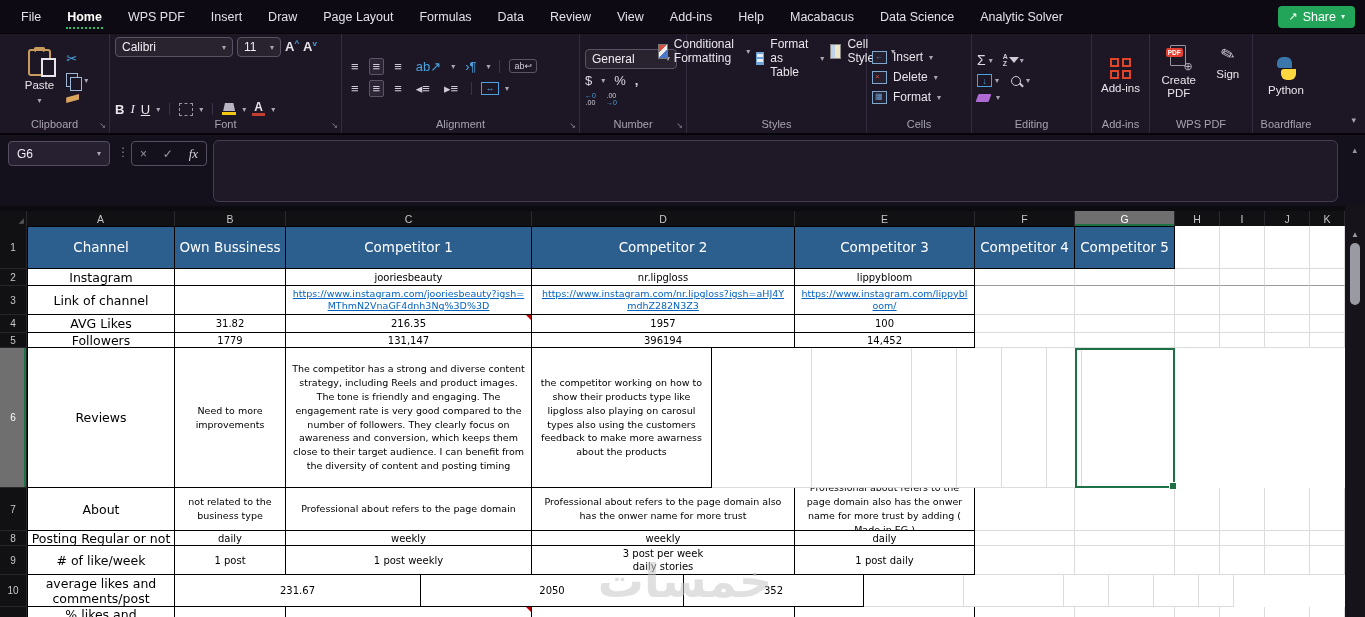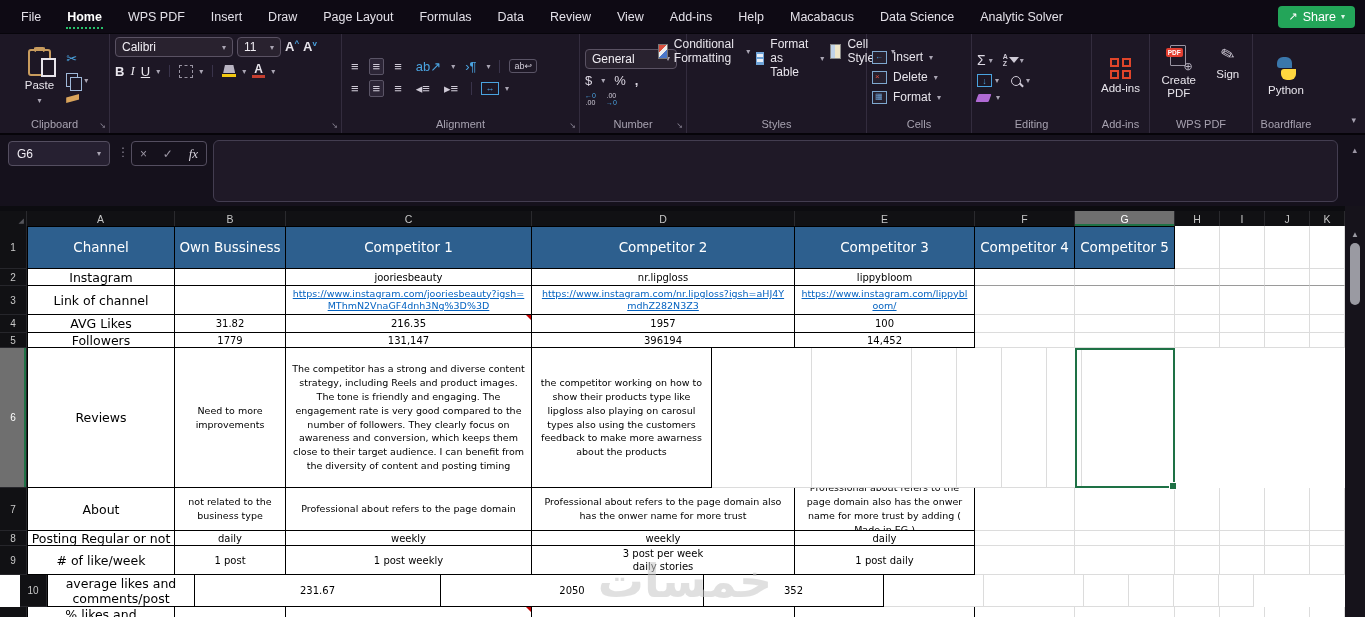--- a/index.html
+++ b/index.html
@@ -121,21 +121,21 @@
   .corner-tri{position:absolute;right:2px;bottom:1px;font-size:7px;color:#56565c;}
   .row{display:flex;width:1345px;}
   .rh{width:27px;flex:0 0 27px;background:#111114;color:#c9c9c9;font-size:10px;display:flex;align-items:center;justify-content:center;
       border-bottom:1px solid #26262b;border-right:1px solid #26262b;box-sizing:border-box;}
   .rh.sel{background:#6f6f6f;color:#fff;box-shadow:inset -2px 0 0 #1e7145;}
   .ca{width:148px;flex:0 0 148px;}.cb{width:111px;flex:0 0 111px;}.cc{width:246px;flex:0 0 246px;}
   .cd{width:263px;flex:0 0 263px;}.ce{width:180px;flex:0 0 180px;}.cf{width:100px;flex:0 0 100px;}
   .cg{width:100px;flex:0 0 100px;}.ch{width:45px;flex:0 0 45px;}.ci{width:45px;flex:0 0 45px;}
   .cj{width:45px;flex:0 0 45px;}.ck{width:35px;flex:0 0 35px;}
   .hr1{height:43px;}.hr2{height:17px;}.hr3{height:29px;}.hr4{height:18px;}.hr5{height:15px;}.hr6{height:140px;}
-  .hr7{height:43px;}.hr8{height:15px;}.hr9{height:29px;}.hr10{height:32px;padding-left:20px;}.hr11{height:12px;}
+  .hr7{height:43px;}.hr8{height:15px;}.hr9{height:29px;}.hr10{height:32px;}.hr11{height:12px;}
   .t{border-right:1px solid #000;border-bottom:1px solid #000;background:#fff;display:flex;align-items:center;justify-content:center;
      text-align:center;box-sizing:border-box;overflow:hidden;position:relative;font-family:"DejaVu Sans",sans-serif;color:#000;}
   .t.first{border-left:1px solid #000;}
   .hr1 .t{border-top:1px solid #000;}
   .hdr{background:#2d5f8e;color:#fff;font-size:13.5px;line-height:1.3;}
   .g{border-right:1px solid #dcdcdc;border-bottom:1px solid #dcdcdc;background:#fff;box-sizing:border-box;}
   .g.grayline{border-bottom:1px solid #9a9a9a;}
   .lbl{font-size:12.5px;line-height:1.2;}
   .val{font-size:10px;}
   .para{font-size:9.5px;line-height:1.45;padding:2px 5px;white-space:pre-line;}
@@ -196,21 +196,21 @@
             <span class="chev">▾</span>
           </span>
           <span class="painter"></span>
         </div>
       </div>
       <div class="glabel">Clipboard</div>
       <span class="launch">↘</span>
     </div>
 
     <div class="grp" style="width:232px;">
-      <div class="gbody" style="flex-direction:column;align-items:stretch;justify-content:flex-start;gap:6px;">
+      <div class="gbody" style="flex-direction:column;align-items:stretch;justify-content:space-between;gap:17px;">
         <div style="display:flex;gap:4px;align-items:center;">
           <div class="combo" style="width:118px;">
             <span>Calibri</span>
             <span class="chev">▾</span>
           </div>
           <div class="combo" style="width:44px;">
             <span>11</span>
             <span class="chev">▾</span>
           </div>
           <span class="grow-a"><span>A</span><sup>^</sup></span>
@@ -230,20 +230,21 @@
             <span class="ybar"></span>
           </span>
           <span class="chev">▾</span>
           <span class="fontcolwrap">
             <span class="acol">A</span>
             <span class="rbar"></span>
           </span>
           <span class="chev">▾</span>
         </div>
       </div>
+      <div class="glabel">Font</div>
       <span class="launch">↘</span>
     </div>
 
     <div class="grp" style="width:238px;">
       <div class="gbody" style="flex-direction:column;align-items:stretch;justify-content:center;gap:5px;">
         <div class="iconrow">
           <span class="alico">≡</span>
           <span class="alico active">≡</span>
           <span class="alico">≡</span>
           <span class="alico blue">ab↗</span>

